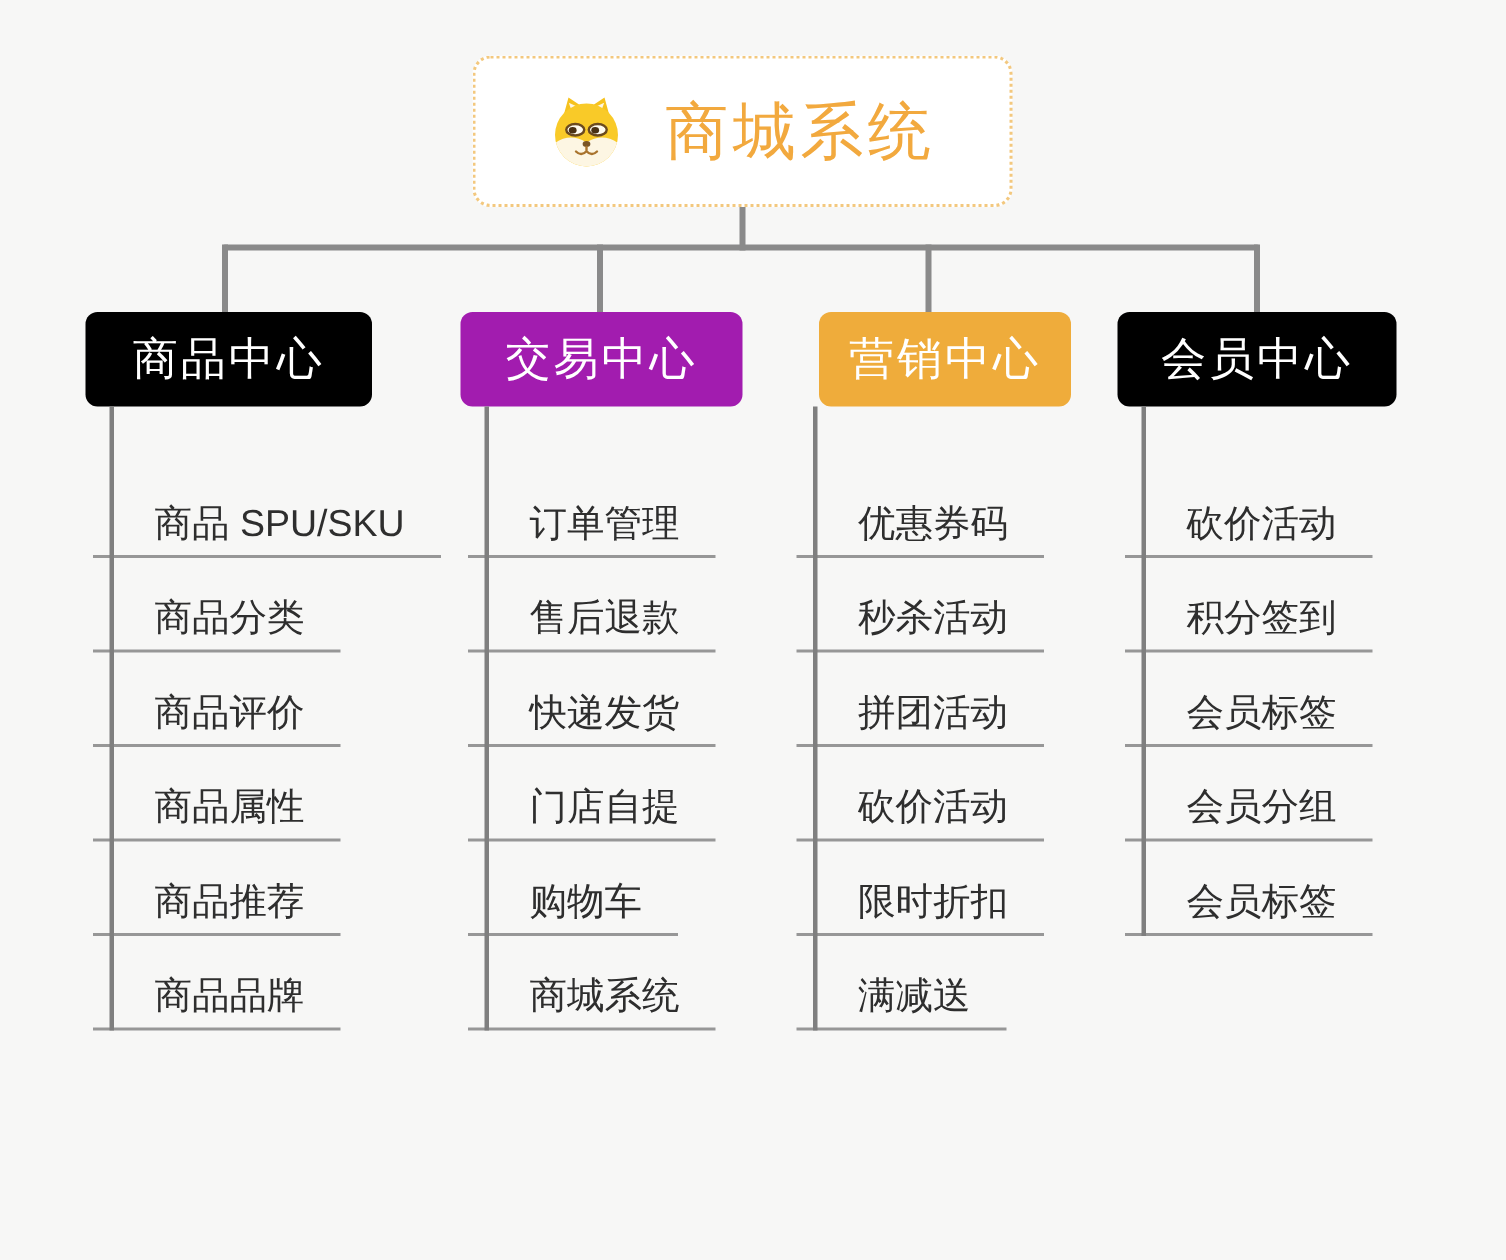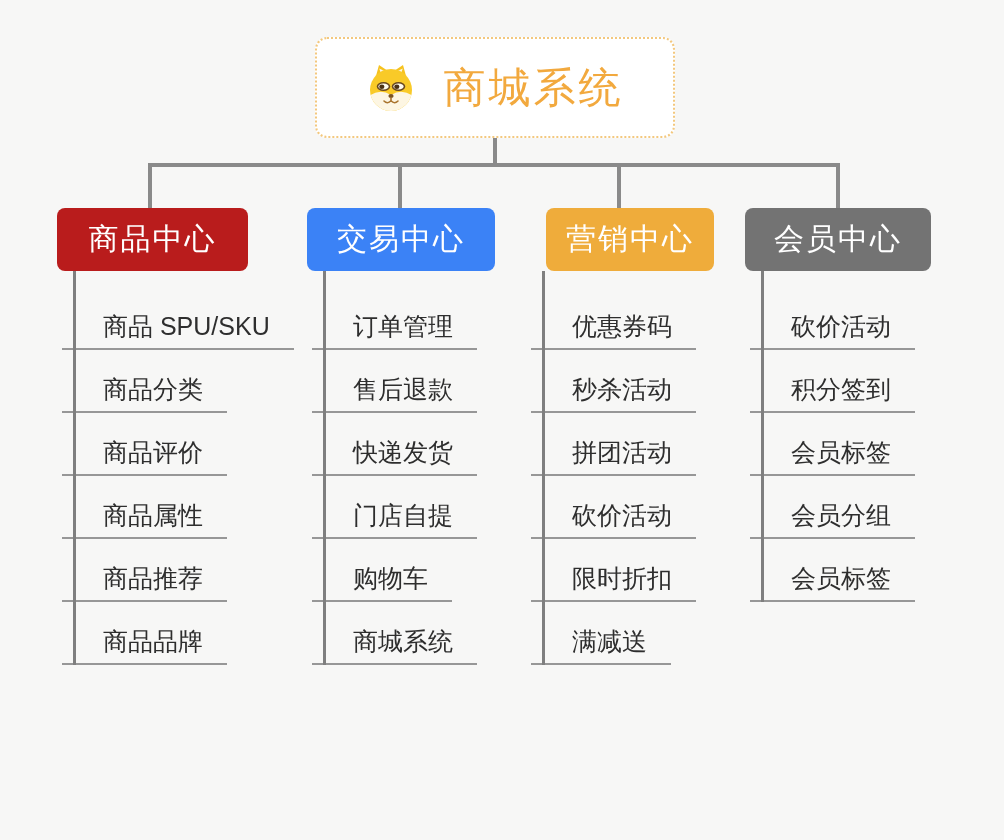--- a/index.html
+++ b/index.html
@@ -27,21 +27,21 @@
   .branch-0{left:57px;width:191px;}
   .branch-1{left:307px;width:188px;}
   .branch-2{left:526px;width:188px;}
   .branch-3{left:745px;width:186px;}
   .branch-node{height:63px;border-radius:8px;display:flex;align-items:center;justify-content:center;
     color:#ffffff;font-size:30px;letter-spacing:2px;cursor:pointer;}
 
   .leaves{position:relative;margin-left:16px;}
   .leaves::before{content:"";position:absolute;left:0;top:0;bottom:0;width:3px;background:#7f7f7f;}
   .leaf{height:63px;display:flex;align-items:flex-end;}
-  .leaf:first-child{height:79px;}
+  .leaf:first-child{height:101px;}
   .leaf-label{display:inline-block;margin-left:-11px;padding:0 24px 5px 41px;
     border-bottom:2px solid #979797;font-size:25px;color:#2e2e2e;white-space:nowrap;cursor:pointer;}
 </style>
 </head>
 <body>
 
 <div class="canvas">
 
   <div class="conn conn-root-trunk"></div>
   <div class="conn conn-bus"></div>
@@ -73,21 +73,21 @@
       <ellipse cx="31.5" cy="22.5" rx="6" ry="3.8" fill="#fffbef" stroke="#6b4a1f" stroke-width="1.6"></ellipse>
       <ellipse cx="29.8" cy="22.8" rx="2.6" ry="2.2" fill="#4a3114"></ellipse>
 
       <ellipse cx="24" cy="32" rx="2.6" ry="2" fill="#7a5526"></ellipse>
       <path d="M24 34 L24 36.5 M17 37 Q20.5 40.5 24 36.8 Q27.5 40.5 31 37" fill="none" stroke="#a9742e" stroke-width="1.6" stroke-linecap="round"></path>
     </svg>
     <span class="root-title">商城系统</span>
   </div>
 
   <div class="branch branch-0">
-    <div class="branch-node" style="background-color: #b91c1c;">
+    <div class="branch-node" style="background-color: #000000;">
       <span>商品中心</span>
     </div>
     <div class="leaves">
       <div class="leaf">
           <span class="leaf-label">商品 SPU/SKU</span>
         </div>
       <div class="leaf">
           <span class="leaf-label">商品分类</span>
         </div>
       <div class="leaf">
@@ -99,21 +99,21 @@
       <div class="leaf">
           <span class="leaf-label">商品推荐</span>
         </div>
       <div class="leaf">
           <span class="leaf-label">商品品牌</span>
         </div>
     </div>
   </div>
 
   <div class="branch branch-1">
-    <div class="branch-node" style="background-color: #3b82f6;">
+    <div class="branch-node" style="background-color: #a21caf;">
       <span>交易中心</span>
     </div>
     <div class="leaves">
       <div class="leaf">
           <span class="leaf-label">订单管理</span>
         </div>
       <div class="leaf">
           <span class="leaf-label">售后退款</span>
         </div>
       <div class="leaf">
@@ -151,21 +151,21 @@
       <div class="leaf">
           <span class="leaf-label">限时折扣</span>
         </div>
       <div class="leaf">
           <span class="leaf-label">满减送</span>
         </div>
     </div>
   </div>
 
   <div class="branch branch-3">
-    <div class="branch-node" style="background-color: #737373;">
+    <div class="branch-node" style="background-color: #000000;">
       <span>会员中心</span>
     </div>
     <div class="leaves">
       <div class="leaf">
           <span class="leaf-label">砍价活动</span>
         </div>
       <div class="leaf">
           <span class="leaf-label">积分签到</span>
         </div>
       <div class="leaf">

